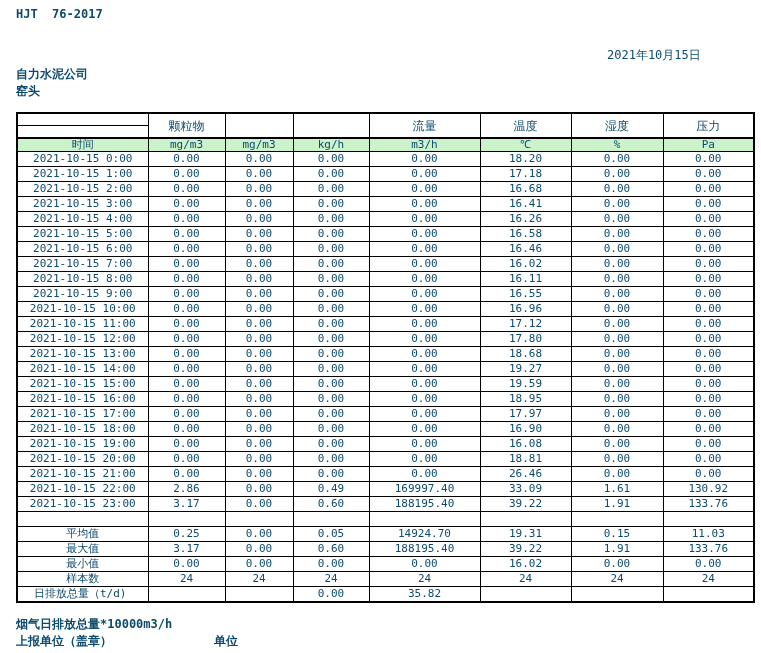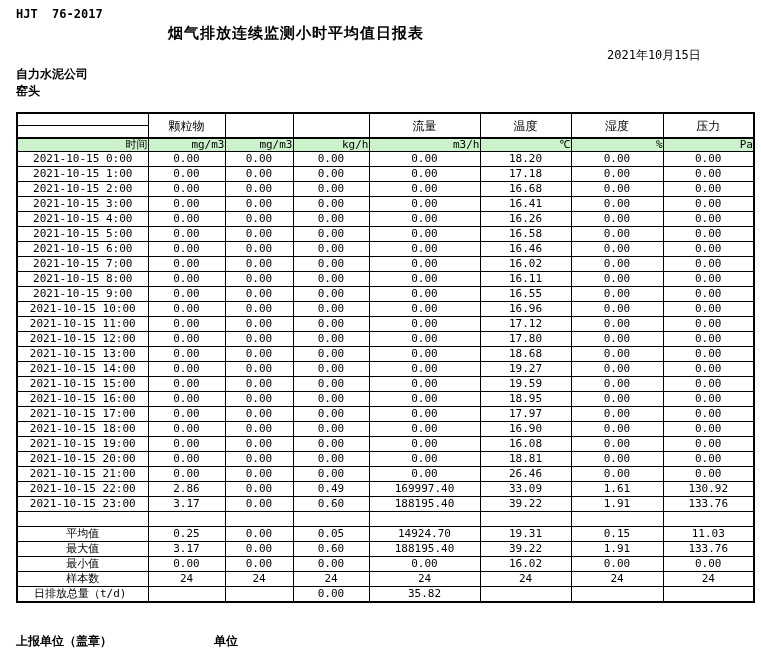--- a/index.html
+++ b/index.html
@@ -1,18 +1,18 @@
 <!DOCTYPE html>
 <html style="--green: #ccf2cc;"><head>
 <meta charset="utf-8">
 <style>
   html,body{margin:0;padding:0;background:#fff;}
   .page{
     position:relative;width:761px;height:653px;background:#ffffff;
-    font-family:"DejaVu Sans Mono","Liberation Mono",monospace;color:#000000;
+    font-family:"DejaVu Sans Mono","Liberation Mono",monospace;color:#0c4a6e;
     overflow:hidden;
   }
   .std{position:absolute;left:16px;top:7px;font-weight:bold;font-size:12px;white-space:pre;}
   .title{position:absolute;left:168px;top:24px;font-weight:bold;font-size:15px;letter-spacing:1px;}
   .date{position:absolute;left:607px;top:47px;font-size:12px;}
   .company{position:absolute;left:16px;top:66px;font-weight:bold;font-size:12px;}
   .point{position:absolute;left:16px;top:83px;font-weight:bold;font-size:12px;}
 
   table.report{
     position:absolute;left:16px;top:112px;
@@ -23,33 +23,32 @@
     border:1px solid #000;
     font-size:11px;text-align:center;vertical-align:middle;
     padding:0;height:14px;line-height:14px;
     overflow:hidden;white-space:nowrap;
   }
   table.report td.split{height:11px;line-height:11px;}
   table.report td.gh{font-size:12px;height:auto;}
   table.report td.u{
     background:var(--green,#ccf2cc);
     border-top:2px solid #000;
-    height:12px;line-height:12px;font-size:11px;text-align:right;
+    height:12px;line-height:12px;font-size:11px;
   }
   table.report td.label-left{text-align:left;padding-left:16px;}
   .foot1{position:absolute;left:16px;top:616px;font-weight:bold;font-size:12px;}
   .foot2{position:absolute;left:16px;top:633px;font-weight:bold;font-size:12px;}
   .foot3{position:absolute;left:214px;top:633px;font-weight:bold;font-size:12px;}
 </style>
 </head>
 <body>
 
 <div class="page">
   <div class="std">HJT  76-2017</div>
-  <div class="title">烟气排放连续监测小时平均值日报表</div>
   <div class="date">2021年10月15日</div>
   <div class="company">自力水泥公司</div>
   <div class="point">窑头</div>
 
   <table class="report">
     <colgroup>
       <col style="width:131px">
         <col style="width:77px">
         <col style="width:68px">
         <col style="width:76px">
@@ -380,15 +379,16 @@
           <td></td>
           <td>0.00</td>
           <td>35.82</td>
           <td></td>
           <td></td>
           <td></td>
         </tr>
       </tbody>
   </table>
 
+  <div class="foot1">烟气日排放总量*10000m3/h</div>
   <div class="foot2">上报单位（盖章）</div>
   <div class="foot3">单位</div>
 </div>
 
 </body></html>

